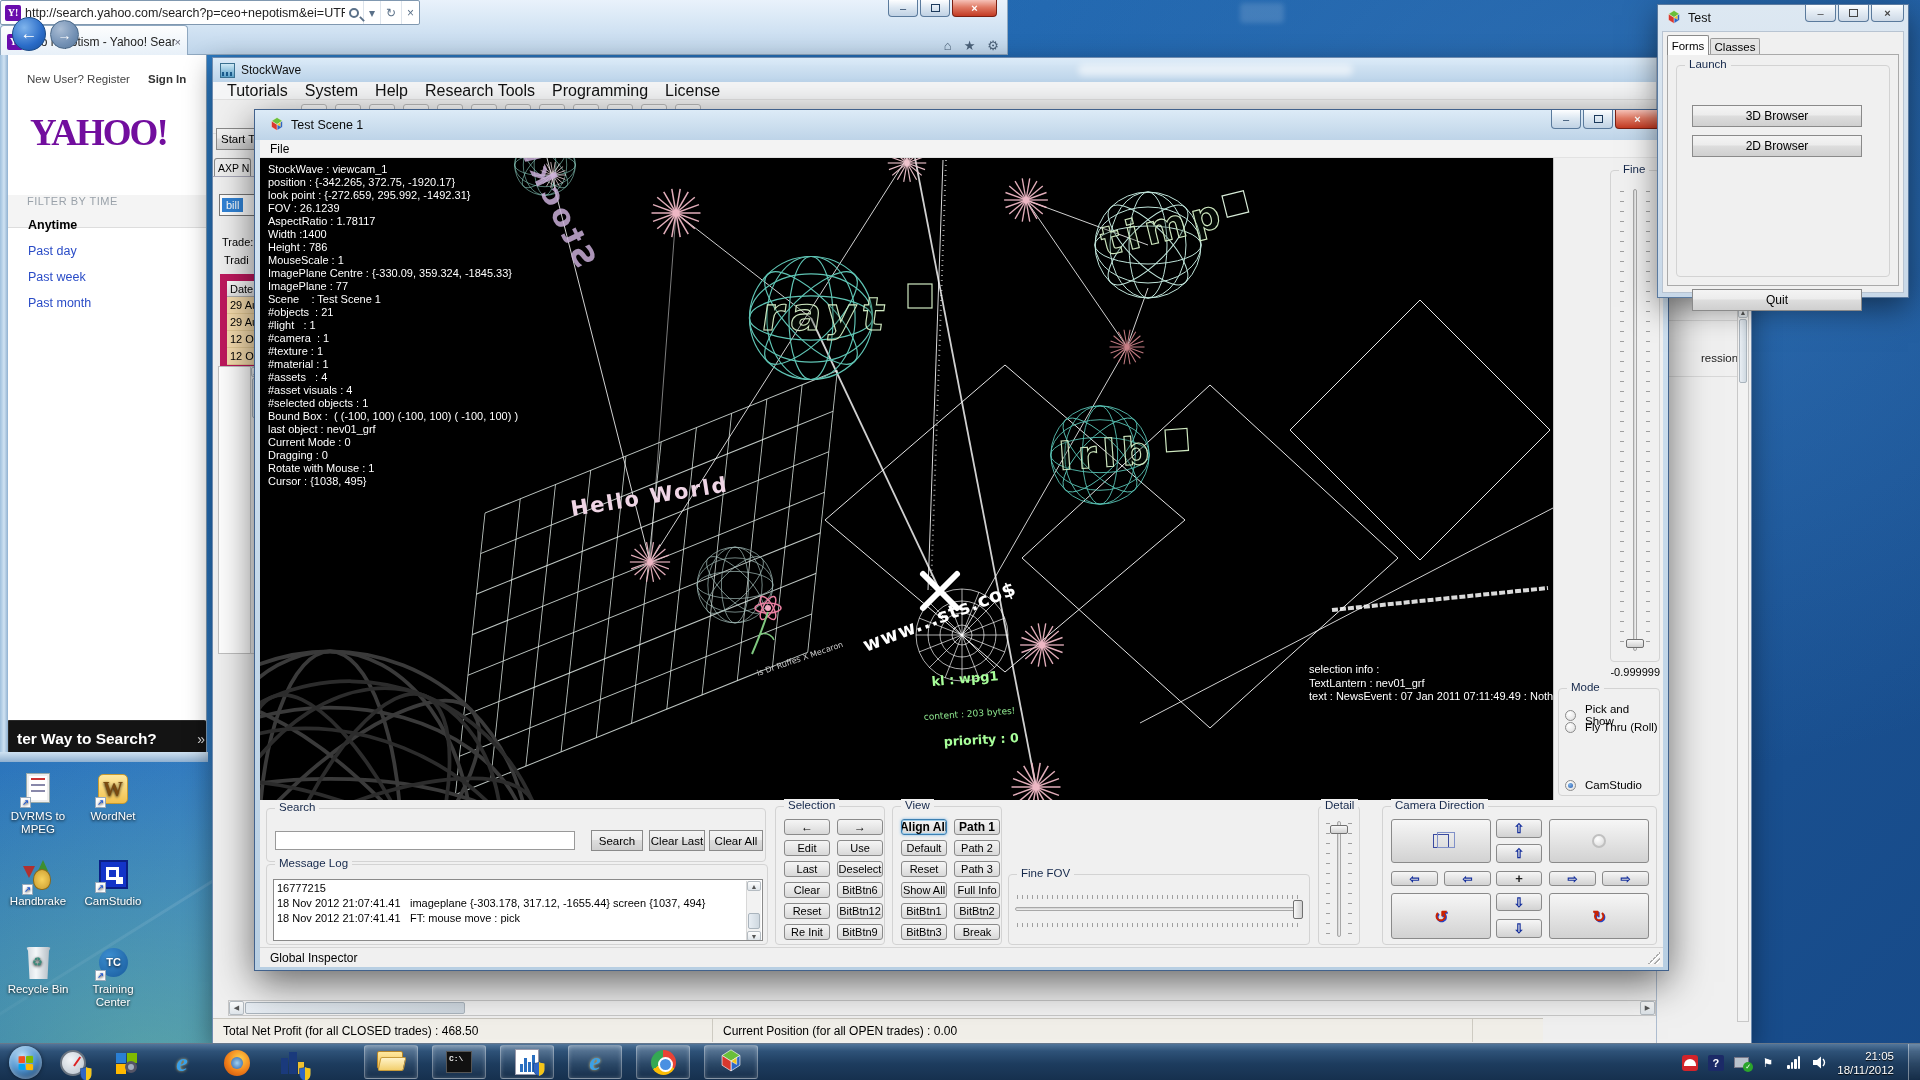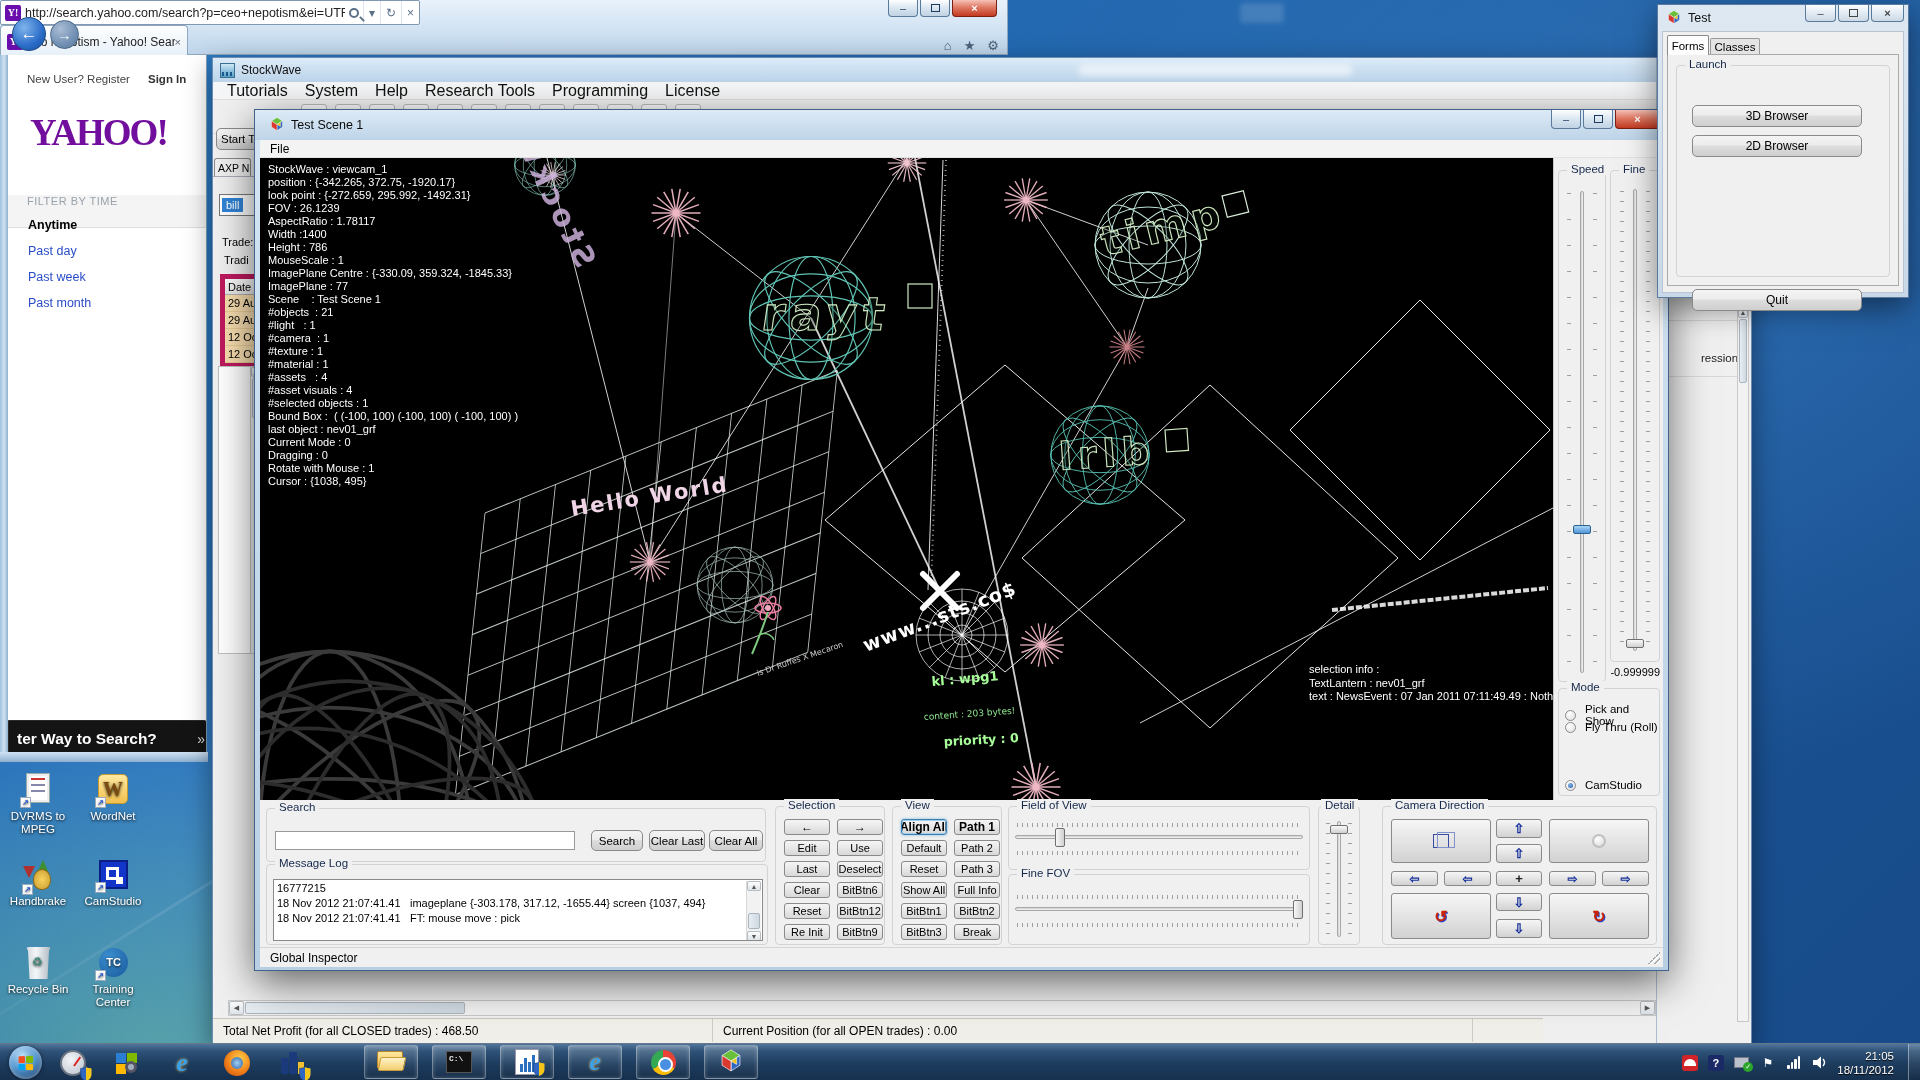--- a/index.html
+++ b/index.html
@@ -33,21 +33,21 @@
   .ig-cs u{position:absolute;right:3px;bottom:3px;width:7px;height:7px;background:#fff}
   .ig-rb{position:absolute;left:5px;top:1px;width:25px;height:32px;background:linear-gradient(90deg,#cfd6dc,#f4f7f9 40%,#aeb8c0);clip-path:polygon(8% 12%,92% 12%,100% 0,0 0,8% 12%,14% 100%,86% 100%,92% 12%);border-radius:3px}
   .ig-rb:after{content:"♻";position:absolute;left:6px;top:9px;font-size:12px;color:#3a8a7a}
   .ig-tc{position:absolute;left:3px;top:2px;width:29px;height:29px;border-radius:50%;background:radial-gradient(circle at 35% 30%,#3b8ed0,#185a9c);color:#fff;font:bold 11px "Liberation Sans",sans-serif;line-height:29px}
   .capbtn{width:30px;height:19px;border:1px solid #5a7a9c;border-top:none;border-radius:0 0 4px 4px;background:linear-gradient(#fdfeff,#dde8f2 45%,#c0d2e4);display:flex;align-items:center;justify-content:center;font-size:11px;color:#1c3a5c;margin-left:2px}
   .capbtn.close{width:45px;background:linear-gradient(#f6c2b8,#e07a64 45%,#c23a22);border-color:#7a1f12;color:#fff;font-weight:bold}
   .capbtn.pale{background:linear-gradient(#fbfdfe,#e4ecf4 45%,#cdd9e6);color:#444}
   .maxglyph{width:9px;height:8px;border:1px solid currentColor;background:transparent}
 
   
-  .b7{background:linear-gradient(#f4f4f4,#ececec 45%,#dddddd 50%,#cfcfcf);border:1px solid #8a8a8a;border-radius:5px;display:flex;align-items:center;justify-content:center;font-size:11.5px;color:#000}
+  .b7{background:linear-gradient(#f4f4f4,#ececec 45%,#dddddd 50%,#cfcfcf);border:1px solid #8a8a8a;border-radius:0;display:flex;align-items:center;justify-content:center;font-size:11.5px;color:#000}
   .grp{position:absolute;border:1px solid #d3d3d3;border-radius:4px}
   .grp>.gl{position:absolute;top:-8px;left:8px;background:#f0f0f0;padding:0 4px;font-size:11.5px;color:#15284b}
   .radio{width:11px;height:11px;border-radius:50%;border:1px solid #8a8a8a;background:radial-gradient(circle at 35% 30%,#fff,#dcdcdc);flex:0 0 auto}
   .radio.sel{position:relative}
   .radio.sel:after{content:"";position:absolute;left:2px;top:2px;width:5px;height:5px;border-radius:50%;background:radial-gradient(circle at 35% 30%,#7fb4e8,#2c5fb0)}
   .radrow{position:absolute;display:flex;align-items:center;gap:9px;font-size:11.5px;color:#000}
   .vthumb{position:absolute;width:18px;height:9px;background:linear-gradient(#f8f8f8,#d0d0d0);border:1px solid #707070;border-radius:2px}
   .vthumb.blue{background:linear-gradient(#aad6f7,#4f94d6);border-color:#2c628f}
   .hthumb{position:absolute;width:10px;height:19px;background:linear-gradient(90deg,#f8f8f8,#d0d0d0);border:1px solid #707070;border-radius:2px}
   .track-h{position:absolute;height:4px;background:linear-gradient(#cfcfcf,#f5f5f5);border:1px solid #a8a8a8;border-radius:2px}
@@ -103,21 +103,21 @@
   .tbtn{width:26px;height:26px;background:linear-gradient(#fafafa,#e2e2e2);border:1px solid #b8b8b8;border-radius:3px;display:flex;align-items:center;justify-content:center;font-size:11px;color:#2a2a66}
   .tbtn i{width:12px;height:12px;border-radius:2px;opacity:.8}
 
   
   #swstart{position:absolute;left:3px;top:70px;width:42px;height:22px;overflow:hidden;white-space:nowrap;justify-content:flex-start;padding-left:4px}
   #swtab{position:absolute;left:1px;top:100px;width:37px;height:19px;background:#f0f0f0;border:1px solid #8a8a8a;border-bottom:none;border-radius:3px 3px 0 0;font-size:10.5px;display:flex;align-items:center;padding-left:3px;overflow:hidden;white-space:nowrap}
   #swpanelline{position:absolute;left:0;top:118px;width:48px;height:1px;background:#aab}
   #swfield{position:absolute;left:6px;top:136px;width:44px;height:22px;background:#fff;border:1px solid #777;display:flex;align-items:center;padding-left:2px;overflow:hidden}
   #swfield span{background:#3183d6;color:#fff;font-size:11px;padding:1px 4px;white-space:nowrap}
   .swlbl{position:absolute;font-size:11px;color:#000;white-space:nowrap;overflow:hidden}
-  #swtable{position:absolute;left:7px;top:216px;width:42px;border:5px solid #be185d;background:#fff}
+  #swtable{position:absolute;left:7px;top:216px;width:42px;border:7px solid #be185d;background:#fff}
   #swtable .hd{height:16px;background:linear-gradient(#fdfdfd,#e6e6e6);border-bottom:1px solid #b0b0b0;font-size:11px;padding-left:3px;line-height:16px}
   #swtable .tr{height:17px;background:#f7ddae;border-bottom:1px solid #e6cb96;font-size:11px;padding-left:3px;line-height:17px;white-space:nowrap;overflow:hidden}
   #swlist{position:absolute;left:5px;top:308px;width:32px;height:288px;background:#fff;border:1px solid #c0c0c0;border-right:none}
   #swvscroll1{position:absolute;left:37px;top:308px;width:11px;height:288px}
   
   #swright{position:absolute;left:1443px;top:0;width:95px;height:985px;background:#f0f0f0;border-left:1px solid #aebdd0}
   #swright .fragline{position:absolute;left:6px;width:78px;height:1px;background:#d8d8d8}
   #swfrag{position:absolute;left:44px;top:294px;font-size:11.5px;color:#222}
   #swvscroll2{position:absolute;left:80px;top:248px;width:12px;height:716px}
   
@@ -630,27 +630,20 @@
         <div class="">Cursor : {1038, 495}</div>
       </div>
     <div id="selinfo">
         <div class="">selection info :</div>
         <div class="">TextLantern : nev01_grf</div>
         <div class="">text : NewsEvent : 07 Jan 2011 07:11:49.49 : Nothi</div>
       </div>
   </div>
 
   <div id="rp">
-    <div class="grp" style="left:4px;top:12px;width:48px;height:512px">
-      <span class="gl">Speed</span>
-      <div class="ticks-v sparse" style="left:8px;top:22px;height:478px"></div>
-      <div class="ticks-v sparse" style="right:8px;top:22px;height:478px"></div>
-      <div class="track-v" style="left:21px;top:20px;height:482px"></div>
-      <div class="vthumb blue" style="left:14px;top:354px"></div>
-    </div>
     <div class="grp" style="left:56px;top:12px;width:50px;height:492px">
       <span class="gl">Fine</span>
       <div class="ticks-v" style="left:9px;top:20px;height:460px"></div>
       <div class="ticks-v" style="right:9px;top:20px;height:460px"></div>
       <div class="track-v" style="left:22px;top:18px;height:462px"></div>
       <div class="vthumb" style="left:15px;top:468px"></div>
     </div>
     <div class="abs" style="left:42px;top:508px;width:64px;text-align:right;font-size:11px">-0.999999</div>
     <div class="grp" style="left:4px;top:530px;width:102px;height:108px">
       <span class="gl">Mode</span>
@@ -726,27 +719,20 @@
           <div class="swbtn">Path 2</div>
           <div class="swbtn">Reset</div>
           <div class="swbtn">Path 3</div>
           <div class="swbtn">Show All</div>
           <div class="swbtn">Full Info</div>
           <div class="swbtn">BitBtn1</div>
           <div class="swbtn">BitBtn2</div>
           <div class="swbtn">BitBtn3</div>
           <div class="swbtn">Break</div>
         </div>
-    </div>
-    <div class="grp" style="left:748px;top:6px;width:302px;height:64px">
-      <span class="gl">Field of View</span>
-      <div class="ticks-h" style="left:8px;top:16px;width:284px"></div>
-      <div class="track-h" style="left:6px;top:28px;width:288px"></div>
-      <div class="hthumb" style="left:46px;top:21px"></div>
-      <div class="ticks-h" style="left:8px;top:44px;width:284px"></div>
     </div>
     <div class="grp" style="left:748px;top:74px;width:302px;height:71px">
       <span class="gl">Fine FOV</span>
       <div class="ticks-h" style="left:8px;top:20px;width:284px"></div>
       <div class="track-h" style="left:6px;top:32px;width:288px"></div>
       <div class="hthumb" style="left:284px;top:25px"></div>
       <div class="ticks-h" style="left:8px;top:48px;width:284px"></div>
     </div>
     <div class="grp" style="left:1058px;top:6px;width:42px;height:139px">
       <span class="gl" style="left:2px">Detail</span>

